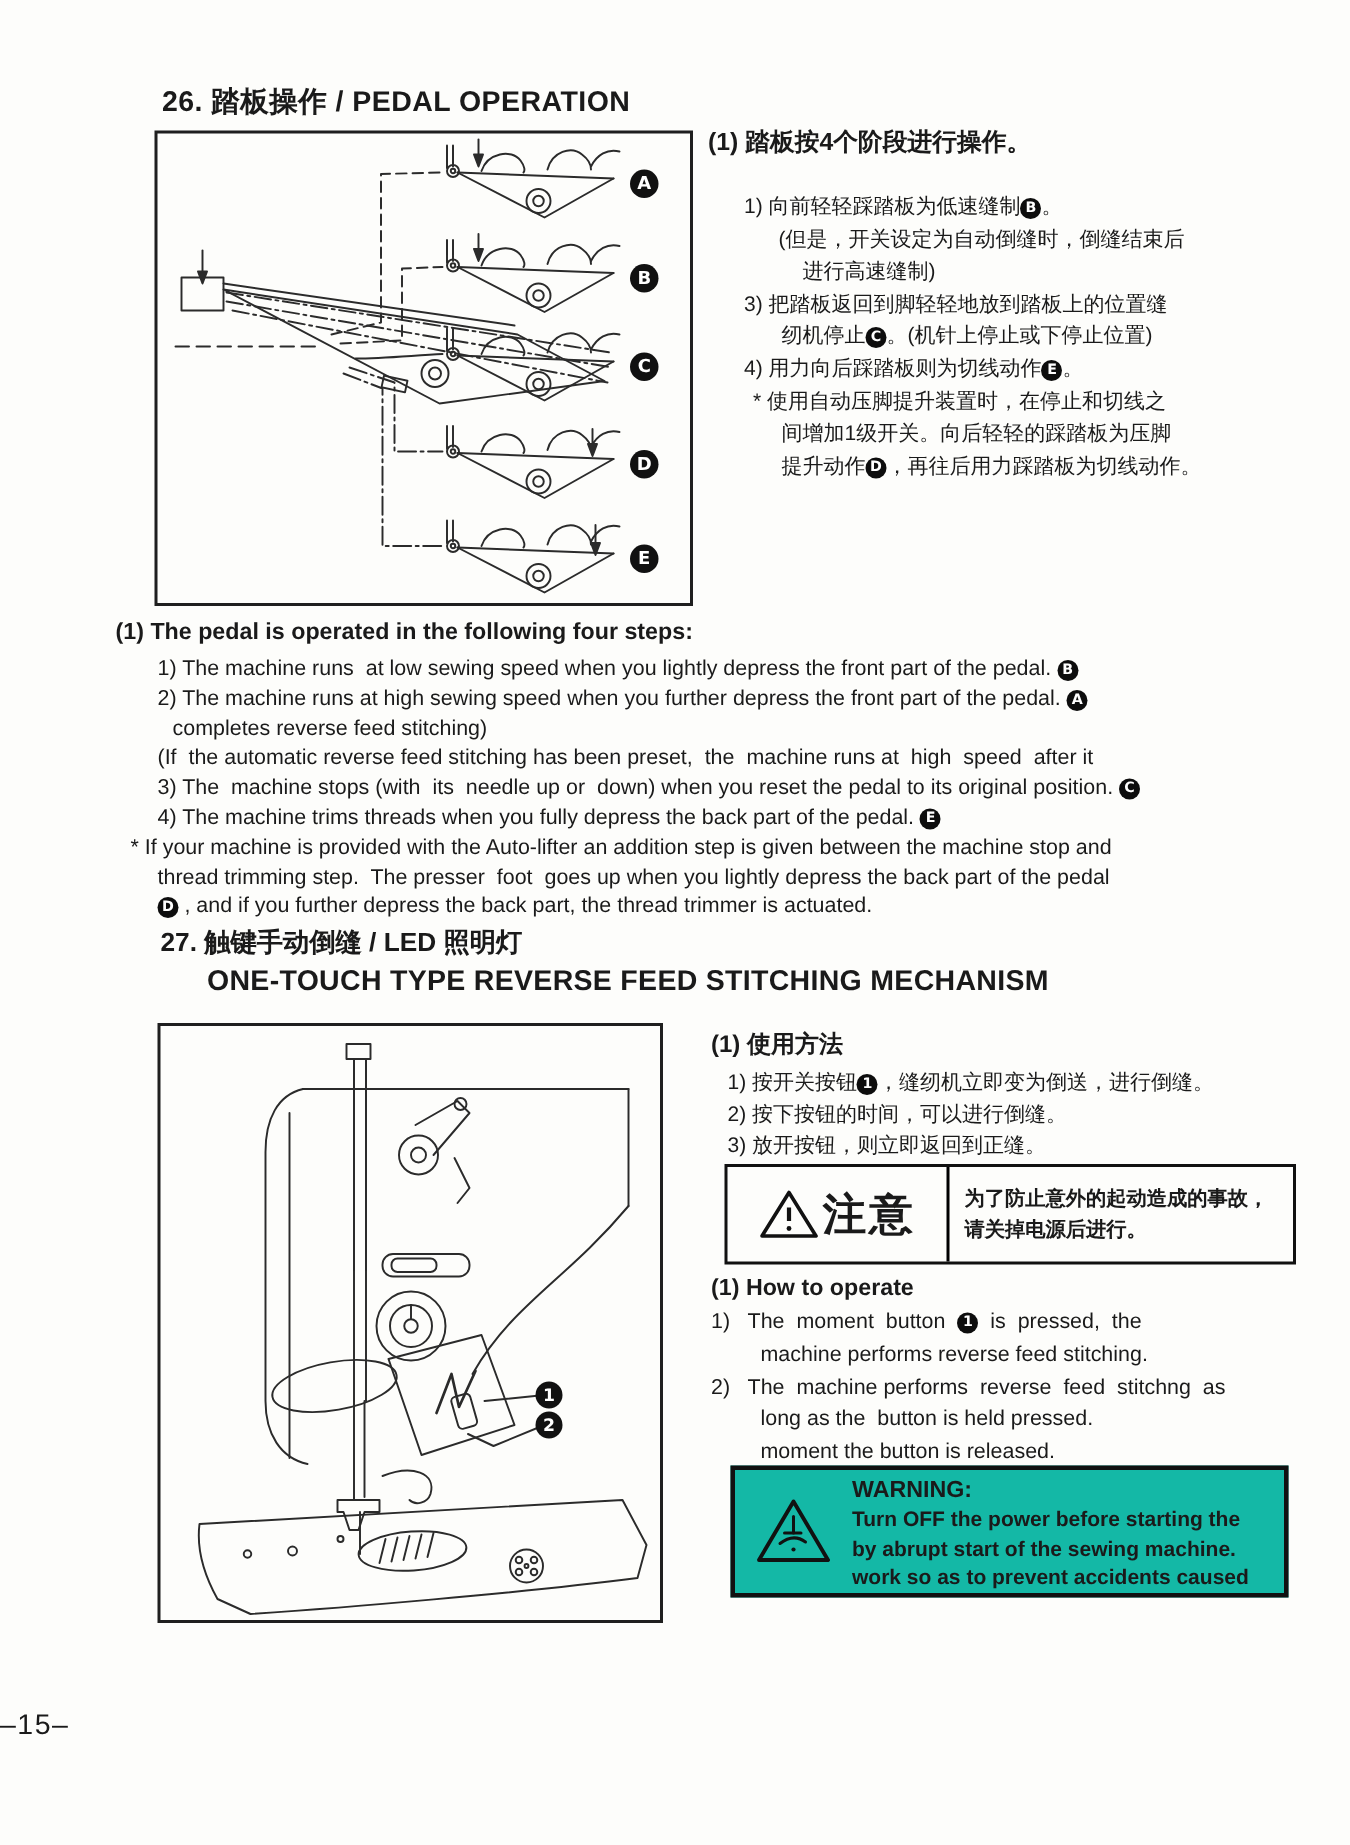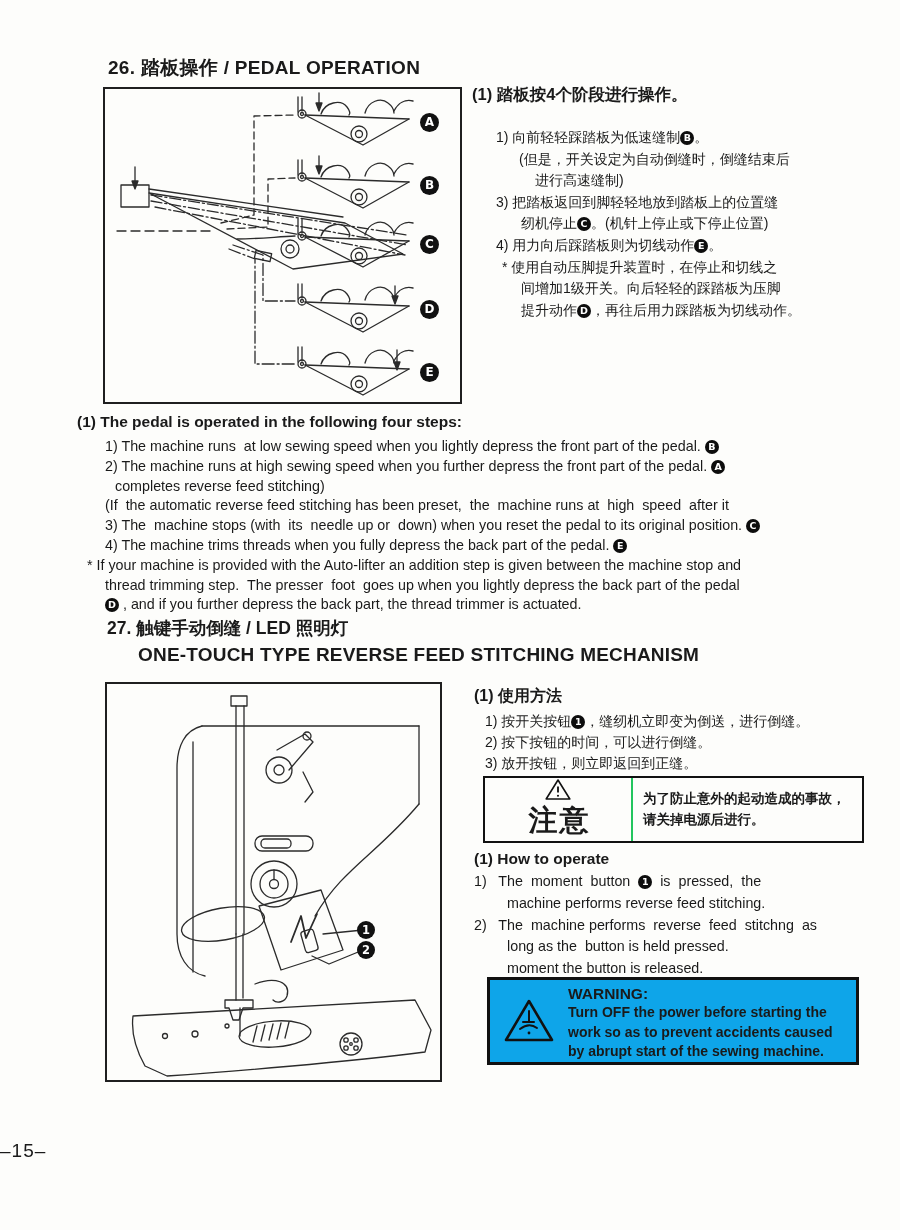--- a/index.html
+++ b/index.html
@@ -46,32 +46,32 @@
   .en-star{margin-left:10px;}
   .en-cont2{margin-left:28px;}
 
   
   #s27cn{left:474px;top:686px;width:400px;}
   #s27cn .t{font-size:16px;font-weight:bold;margin-bottom:4px;}
   #s27cn .ln{font-size:14px;line-height:21px;margin-left:11px;white-space:pre-wrap;}
 
   
   #caution{left:483px;top:776px;width:381px;height:67px;border:2px solid #111;display:flex;align-items:stretch;box-sizing:border-box;}
-  #caution .lcell{width:146px;border-right:2px solid #22c55e;display:flex;align-items:center;justify-content:center;flex-direction:column;}
+  #caution .lcell{width:146px;border-right:2px solid #000000;display:flex;align-items:center;justify-content:center;}
   #caution .label{font-size:29px;font-weight:bold;letter-spacing:2px;margin-left:3px;}
   #caution .rcell{flex:1;padding:10px 8px 0 10px;font-size:13.5px;font-weight:bold;line-height:21px;}
 
   
   #howto{left:474px;top:850px;width:400px;}
   #howto .t{font-size:15.5px;font-weight:bold;margin-bottom:3px;}
   #howto .ln{font-size:14.3px;line-height:21.8px;white-space:pre-wrap;}
   .h-cont{margin-left:33px;}
 
   
-  #warning{left:487px;top:977px;width:372px;height:88px;border:3px solid #111;display:flex;box-sizing:border-box;background:#0ea5e9;}
+  #warning{left:487px;top:977px;width:372px;height:88px;border:3px solid #111;display:flex;box-sizing:border-box;background:#14b8a6;}
   #warning .icell{width:78px;display:flex;align-items:center;justify-content:center;}
   #warning .tcell{flex:1;padding-top:5px;}
   #warning .wt{font-size:15.5px;font-weight:bold;}
   #warning .ln{font-size:14px;font-weight:bold;line-height:19.5px;}
 
   #pagenum{left:0;top:1140px;width:792px;font-size:19px;letter-spacing:1px;}
 </style>
 </head>
 <body>
 
@@ -260,20 +260,20 @@
         <path d="M26,3 L49,42 H3 Z"></path>
         <path d="M26,13 V24" stroke-width="2"></path>
         <path d="M20,24 H31" stroke-width="2"></path>
         <path d="M17,31 Q26,24 34,30" stroke-width="2"></path>
         <circle cx="26" cy="35" r="1.4" fill="#111" stroke="none"></circle>
       </svg>
     </div>
     <div class="tcell">
       <div class="wt">WARNING:</div>
       <div class="ln">Turn OFF the power before starting the</div>
+      <div class="ln">by abrupt start of the sewing machine.</div>
       <div class="ln">work so as to prevent accidents caused</div>
-      <div class="ln">by abrupt start of the sewing machine.</div>
     </div>
   </div>
 
   <div class="abs" id="pagenum">–15–</div>
 
 </div>
 
 </body></html>

